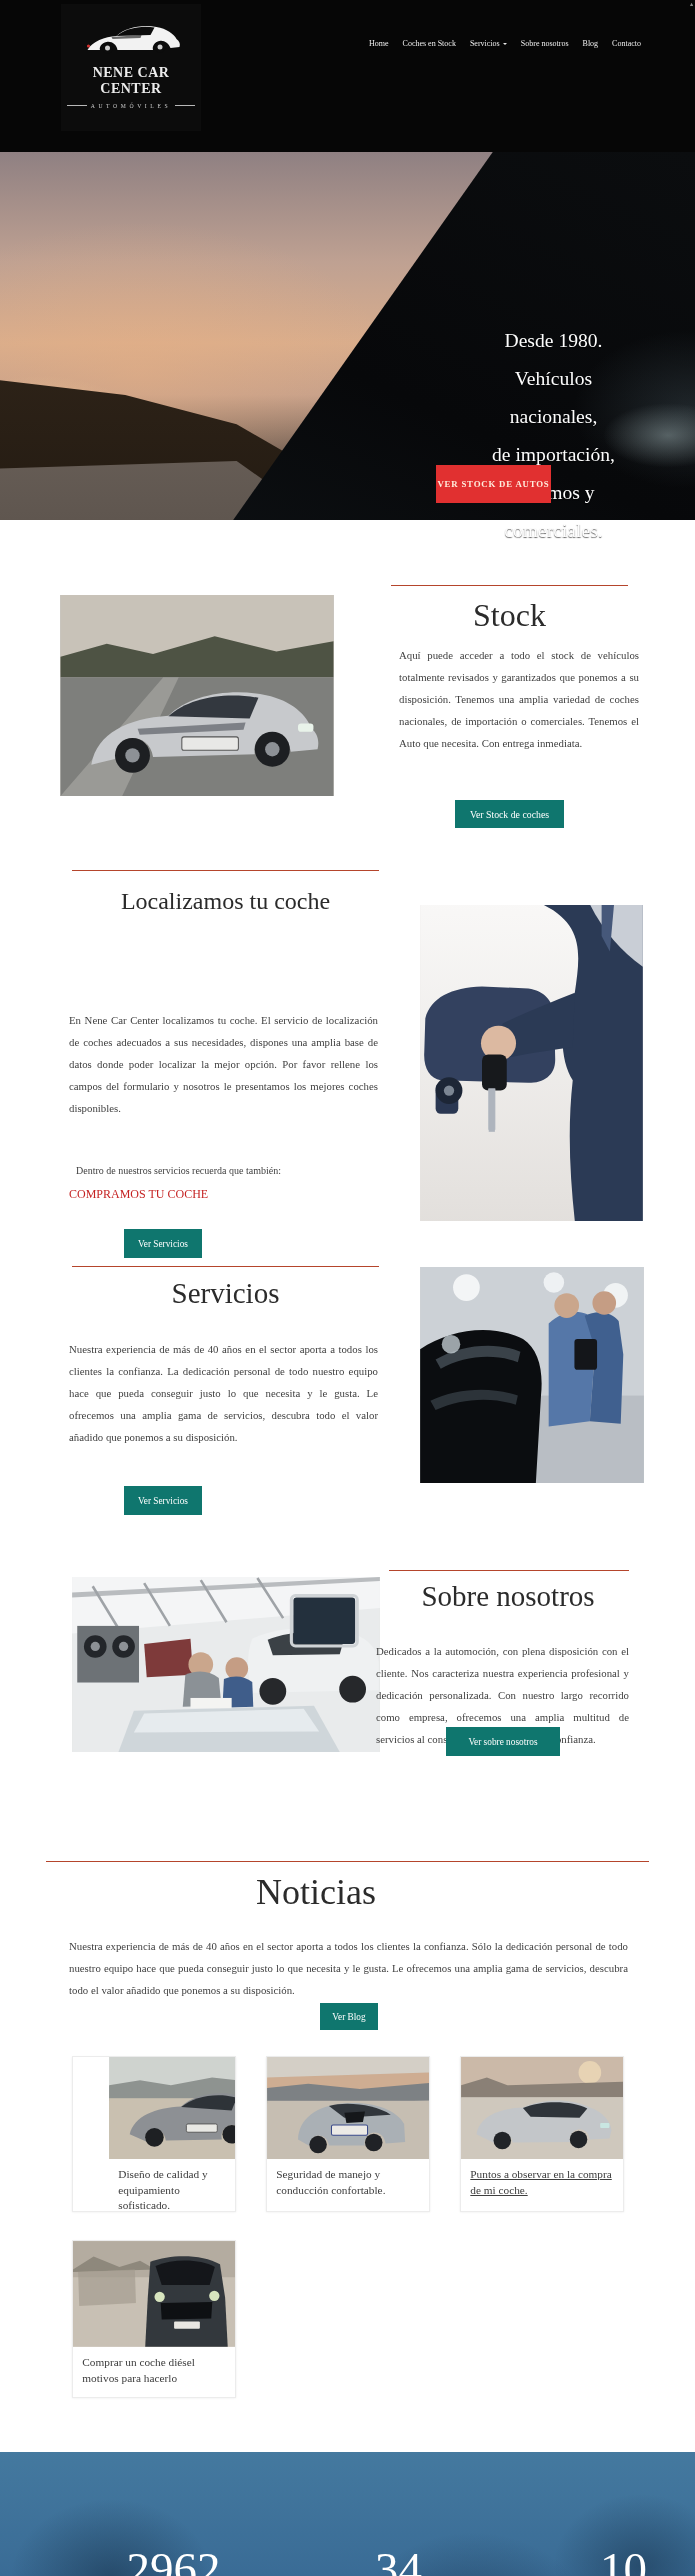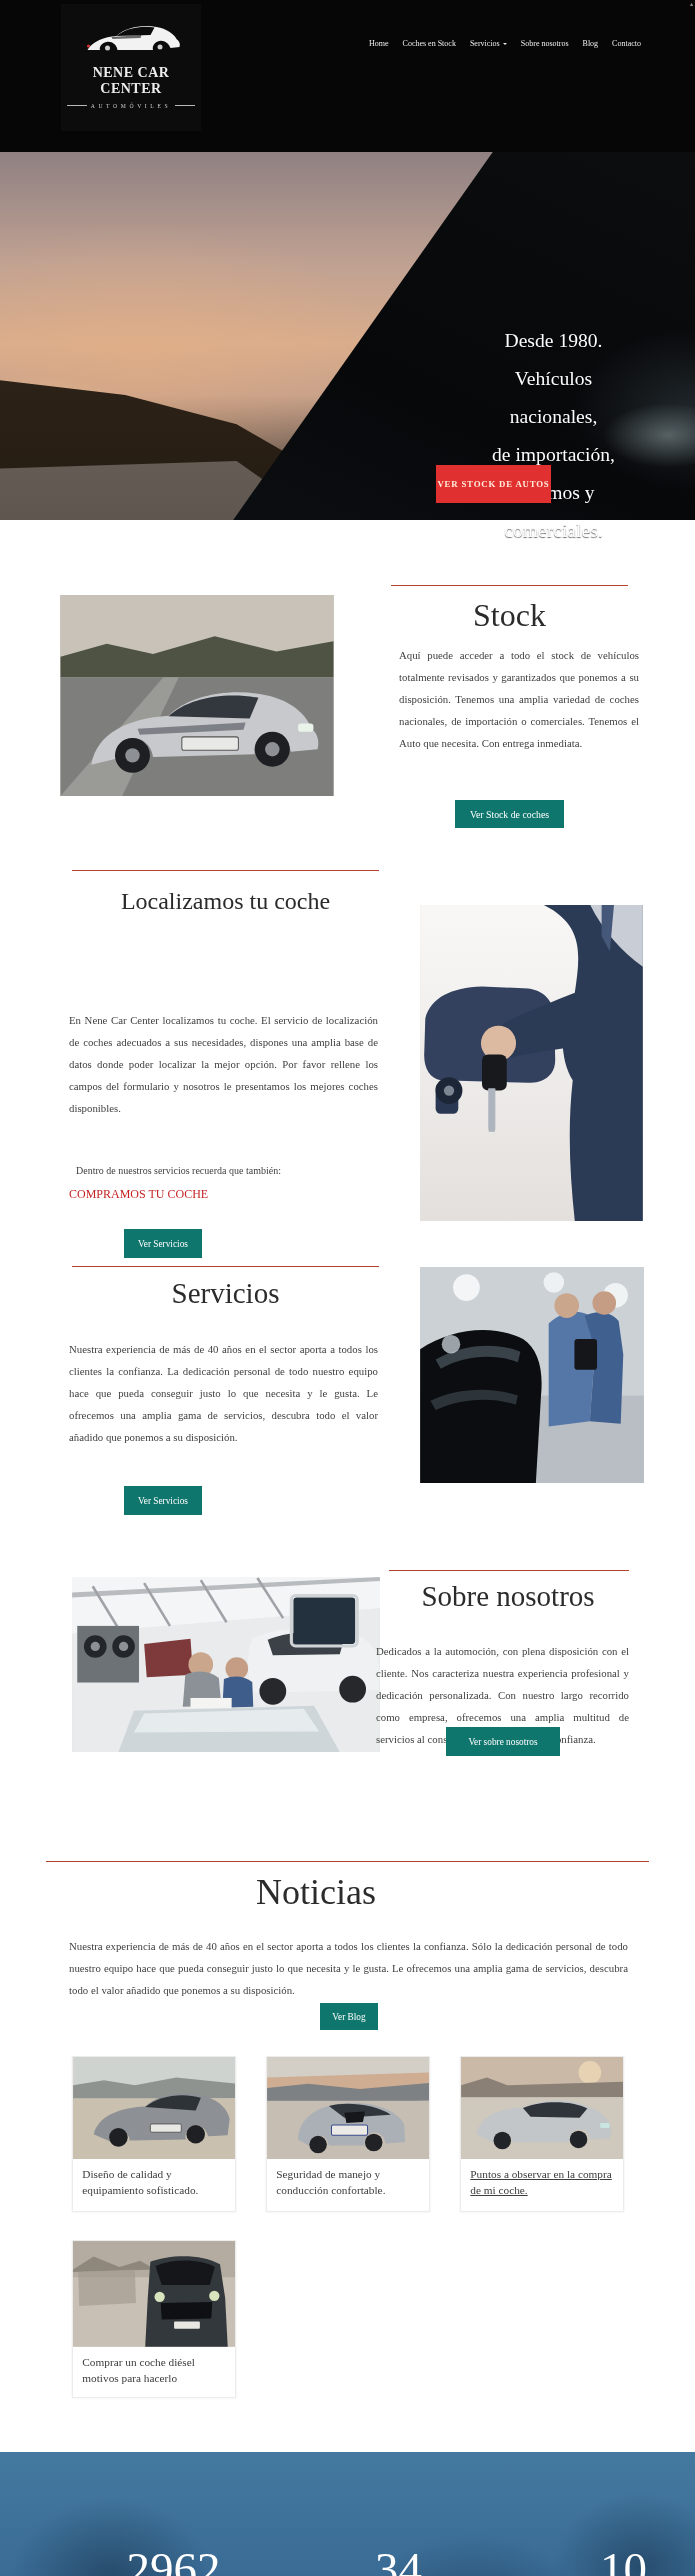--- a/index.html
+++ b/index.html
@@ -228,21 +228,21 @@
   <div class="abs redline" style="left:389px;top:1570px;width:240px;"></div>
   <h2 class="abs sec-title" style="left:379px;top:1580px;width:258px;font-size:29px;">Sobre nosotros</h2>
   <p class="abs para" style="left:376px;top:1640px;width:253px;margin:0;">Dedicados a la automoción, con plena disposición con el cliente. Nos caracteriza nuestra experiencia profesional y dedicación personalizada. Con nuestro largo recorrido como empresa, ofrecemos una amplia multitud de servicios al consumidor con solvencia y confianza.</p>
   <div class="abs btn btn-black" style="left:446px;top:1727px;width:114px;height:29px;font-size:9.3px;">Ver sobre nosotros</div>
 
   <div class="abs redline" style="left:46px;top:1861px;width:603px;"></div>
   <h2 class="abs sec-title" style="left:0;top:1871px;width:632px;font-size:36px;">Noticias</h2>
   <p class="abs para" style="left:69px;top:1935px;width:559px;margin:0;">Nuestra experiencia de más de 40 años en el sector aporta a todos los clientes la confianza. Sólo la dedicación personal de todo nuestro equipo hace que pueda conseguir justo lo que necesita y le gusta. Le ofrecemos una amplia gama de servicios, descubra todo el valor añadido que ponemos a su disposición.</p>
   <div class="abs btn btn-black" style="left:320px;top:2003px;width:58px;height:27px;font-size:9.3px;">Ver Blog</div>
 
-  <div class="abs ncard" style="left:72px;top:2056px;width:164px;height:156px;">
+  <div class="abs ncard" style="left:72px;top:2056px;width:164px;height:156px;padding-left:36px;">
     <div class="nimg" style="height:102px;">
       <svg width="164" height="102" viewBox="0 0 318 198">
         <rect width="318" height="198" fill="#cfd3cf"></rect>
         <path d="M0,55 L60,45 L120,55 L200,40 L318,52 L318,80 L0,85 Z" fill="#8e9390"></path>
         <rect y="80" width="318" height="118" fill="#c9c0b0"></rect>
         <path d="M40,150 C48,115 90,98 140,96 C165,72 215,64 255,76 C285,84 300,102 304,120 L300,152 L262,154 C258,138 246,130 234,133 C222,136 216,148 219,160 L110,162 C108,146 96,138 85,141 C74,144 69,155 72,164 Z" fill="#8d9094"></path>
         <path d="M140,97 C165,76 210,68 248,79 L238,104 Z" fill="#2e3338"></path>
         <circle cx="88" cy="156" r="18" fill="#1e2023"></circle>
           <circle cx="238" cy="150" r="18" fill="#1e2023"></circle>
         <rect x="150" y="130" width="60" height="16" rx="3" fill="#e8e8e4" stroke="#444" stroke-width="1.5"></rect>

